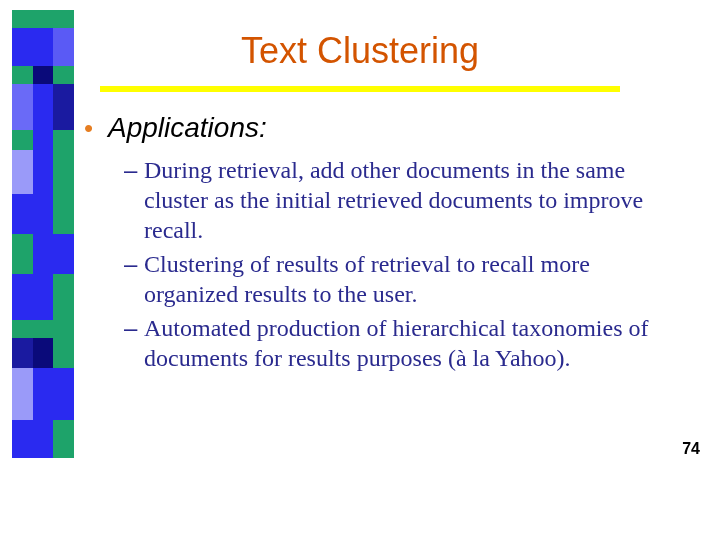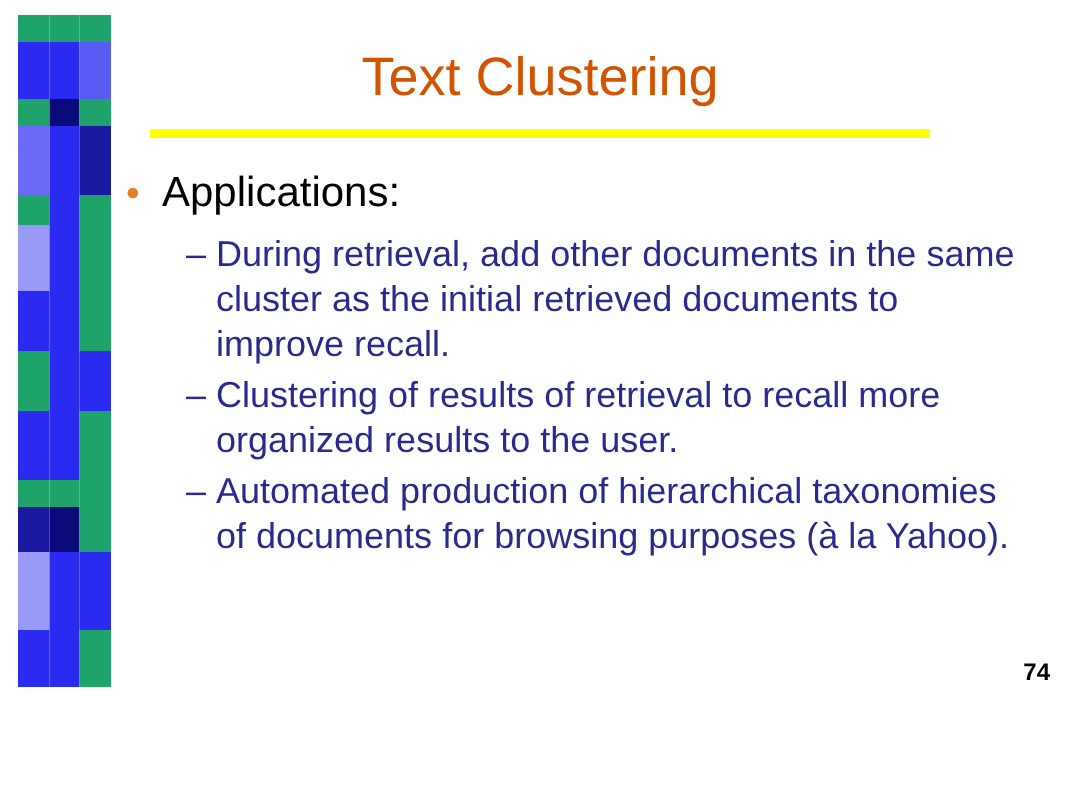--- a/index.html
+++ b/index.html
@@ -67,35 +67,37 @@
   }
   .bullet-dot {
     color: #e67e22;
     font-size: 26px;
     width: 24px;
     flex-shrink: 0;
   }
   .bullet-text {
     color: #000;
     font-size: 28px;
+    font-style: italic;
   }
   .sub-list {
     margin-left: 40px;
     font-size: 24px;
   }
   .sub-item {
     display: flex;
     margin-bottom: 4px;
   }
   .sub-dash {
     width: 20px;
     flex-shrink: 0;
   }
   .sub-text {
     flex: 1;
+    font-family: Liberation Serif, serif;
   }
   .page-num {
     position: absolute;
     right: 20px;
     bottom: 14px;
     font-size: 16px;
     color: #000;
     font-weight: bold;
   }
 </style>
@@ -184,20 +186,20 @@
       <div class="sub-item">
         <div class="sub-dash">–</div>
         <div class="sub-text">During retrieval, add other documents in the same cluster as the initial retrieved documents to improve recall.</div>
       </div>
       <div class="sub-item">
         <div class="sub-dash">–</div>
         <div class="sub-text">Clustering of results of retrieval to recall more organized results to the user.</div>
       </div>
       <div class="sub-item">
         <div class="sub-dash">–</div>
-        <div class="sub-text">Automated production of hierarchical taxonomies of documents for browsing purposes (à la Yahoo).</div>
+        <div class="sub-text">Automated production of hierarchical taxonomies of documents for results purposes (à la Yahoo).</div>
       </div>
     </div>
   </div>
 
   <div class="page-num">74</div>
 
 </div>
 
 </body></html>

